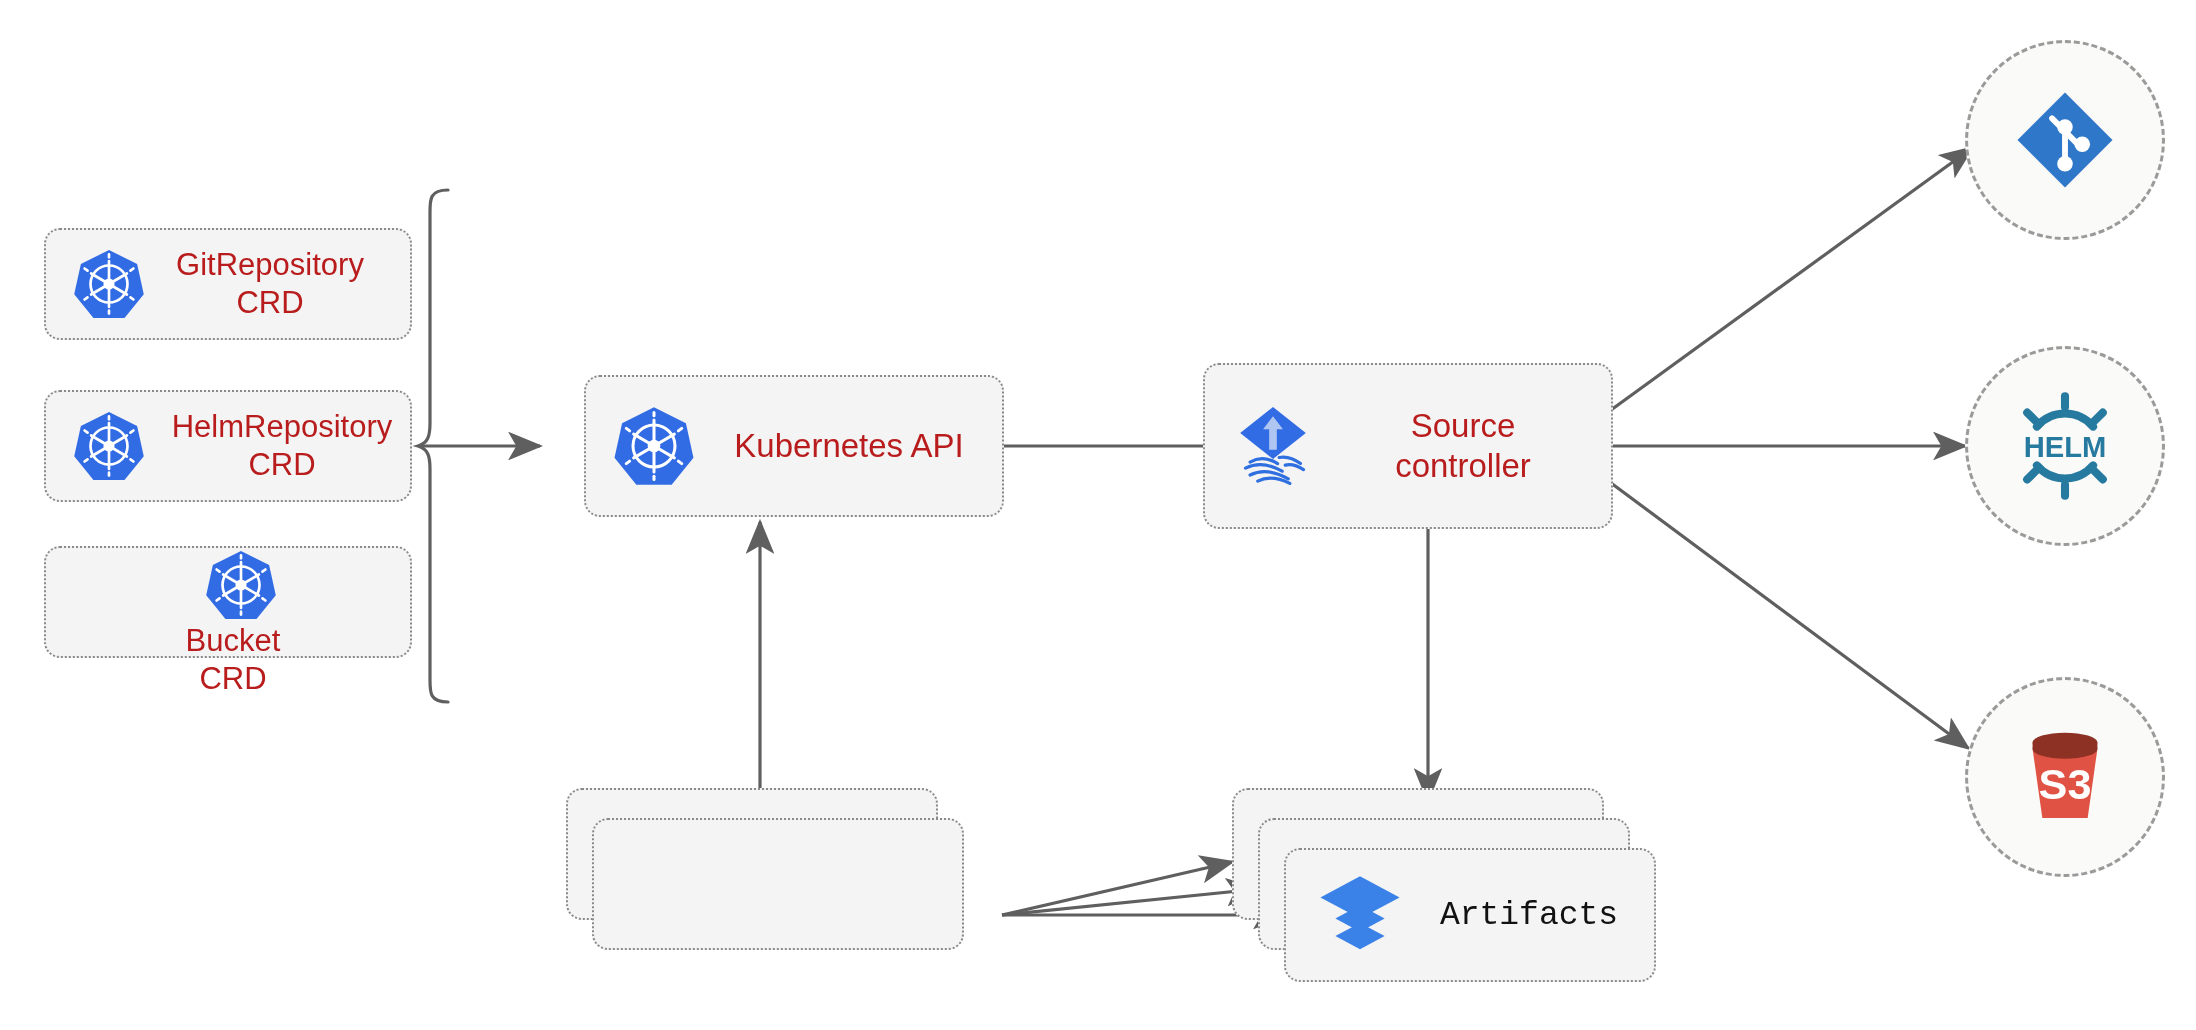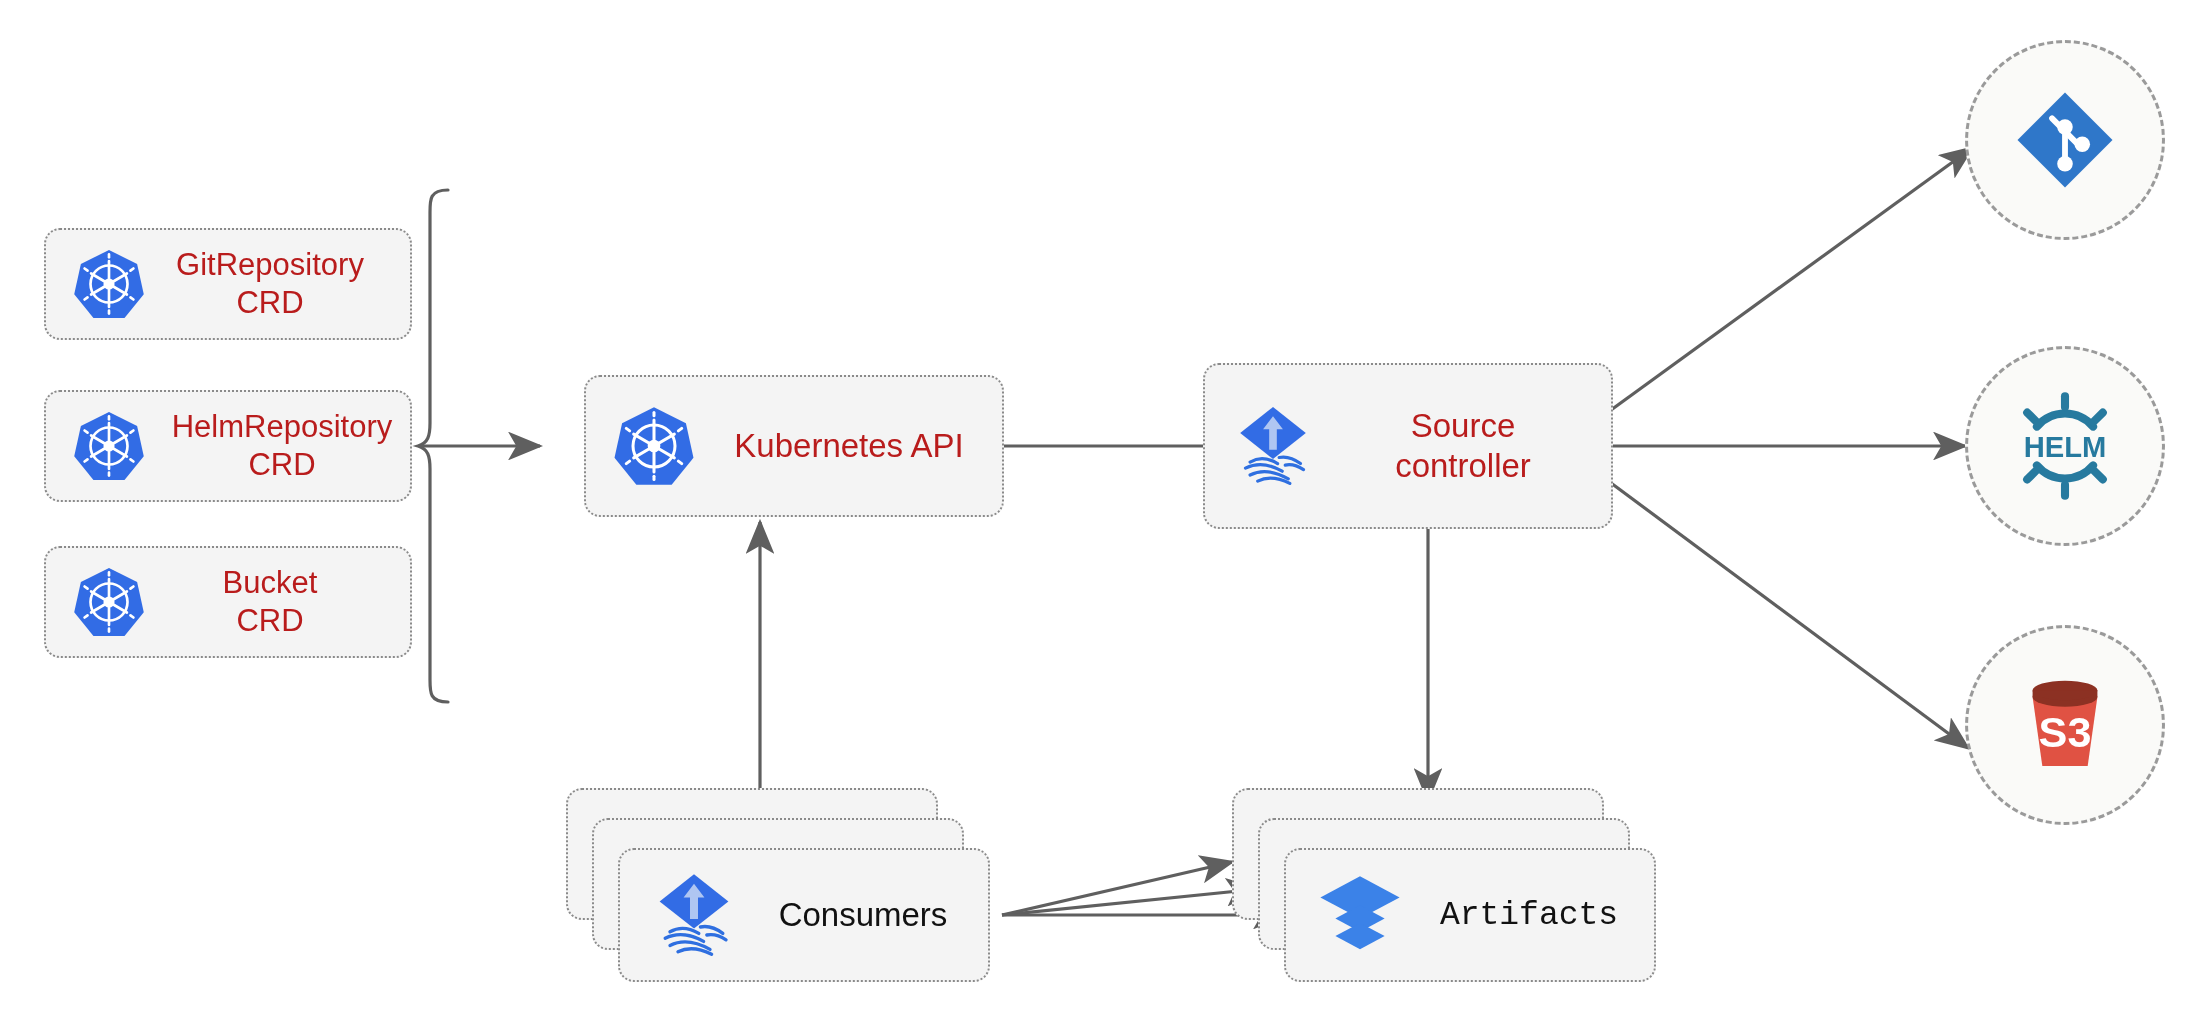--- a/index.html
+++ b/index.html
@@ -184,21 +184,21 @@
           <line x1="50" y1="86" x2="50" y2="90"></line>
           <line x1="21" y1="68" x2="17" y2="71"></line>
           <line x1="21" y1="32" x2="17" y2="29"></line>
         </g>
       </svg>
     </span>
     <span class="label">HelmRepository
 CRD</span>
   </div>
 
-  <div class="node crd" style="left:44px; top:546px;">
+  <div class="node crd" style="left:44px; top:546px;flex-direction:column;">
     <span class="icon-wrap">
       <svg viewBox="0 0 100 100">
         <path d="M50 4 L88 23 L97 64 L71 96 L29 96 L3 64 L12 23 Z" fill="#326CE5"></path>
         <g stroke="#ffffff" stroke-width="3.6" fill="none" stroke-linecap="round">
           <circle cx="50" cy="50" r="25"></circle>
           <circle cx="50" cy="50" r="7.5" fill="#ffffff" stroke="none"></circle>
           <line x1="50" y1="50" x2="50" y2="19"></line>
           <line x1="50" y1="50" x2="74.2" y2="35.8"></line>
           <line x1="50" y1="50" x2="74.2" y2="64.2"></line>
           <line x1="50" y1="50" x2="50" y2="81"></line>
@@ -257,37 +257,20 @@
         </g>
       </svg>
     </span>
     <span class="label">Source
 controller</span>
   </div>
 
   <div class="stack" style="left:566px; top:788px; width:440px; height:194px;">
     <div class="sheet" style="left:0px; top:0px; width:372px; height:132px;"></div>
     <div class="sheet" style="left:26px; top:30px; width:372px; height:132px;"></div>
-    <div class="front" style="left:52px; top:60px; width:372px; height:134px;">
-      <span class="icon-wrap">
-        <svg viewBox="0 0 100 110">
-          <path d="M50 4 L93 38 L50 72 L7 38 Z" fill="#326CE5"></path>
-          <path d="M50 16 L63 33 L55 33 L55 60 L45 60 L45 33 L37 33 Z" fill="#AFC6F2"></path>
-          <g stroke="#2F6FE0" stroke-width="4.2" fill="none" stroke-linecap="round">
-            <path d="M20 76 C 34 68, 46 72, 56 78"></path>
-            <path d="M14 84 C 30 76, 48 80, 62 88"></path>
-            <path d="M20 93 C 36 85, 54 89, 70 98"></path>
-            <path d="M30 101 C 44 94, 58 97, 72 104"></path>
-            <path d="M58 70 C 68 68, 78 72, 86 78"></path>
-            <path d="M66 80 C 76 78, 84 82, 90 86"></path>
-          </g>
-        </svg>
-      </span>
-      <span class="label">Consumers</span>
-    </div>
   </div>
 
   <div class="stack" style="left:1232px; top:788px; width:440px; height:194px;font-family:Liberation Mono, monospace;">
     <div class="sheet" style="left:0px; top:0px; width:372px; height:132px;"></div>
     <div class="sheet" style="left:26px; top:30px; width:372px; height:132px;"></div>
     <div class="front" style="left:52px; top:60px; width:372px; height:134px;">
       <span class="icon-wrap">
         <svg viewBox="0 0 100 100">
           <path d="M50 6 L95 30 L50 54 L5 30 Z" fill="#3B82E8"></path>
           <path d="M50 39 L78 54 L50 69 L22 54 Z" fill="#3B82E8"></path>
@@ -324,21 +307,21 @@
           <line x1="24" y1="28" x2="15" y2="19"></line>
           <line x1="76" y1="28" x2="85" y2="19"></line>
           <line x1="24" y1="72" x2="15" y2="81"></line>
           <line x1="76" y1="72" x2="85" y2="81"></line>
         </g>
         <text x="50" y="60" text-anchor="middle" font-family="Liberation Sans, sans-serif" font-size="27" font-weight="bold" fill="#277A9F">HELM</text>
       </svg>
     </span>
   </div>
 
-  <div class="circle-node" style="left:1965px; top:625px; width:200px; height:200px;">
+  <div class="circle-node" style="left:1965px; top:677px; width:200px; height:200px;">
     <span class="icon-wrap">
       <svg viewBox="0 0 100 100">
         <path d="M20 24 L80 24 L71 88 L29 88 Z" fill="#E05243"></path>
         <ellipse cx="50" cy="24" rx="30" ry="9" fill="#8C3123"></ellipse>
         <ellipse cx="50" cy="18" rx="30" ry="9" fill="#8C3123"></ellipse>
         <path d="M20 18 L20 24 L80 24 L80 18 Z" fill="#8C3123"></path>
         <text x="50" y="70" text-anchor="middle" font-family="Liberation Sans, sans-serif" font-size="40" font-weight="bold" fill="#ffffff">S3</text>
       </svg>
     </span>
   </div>

